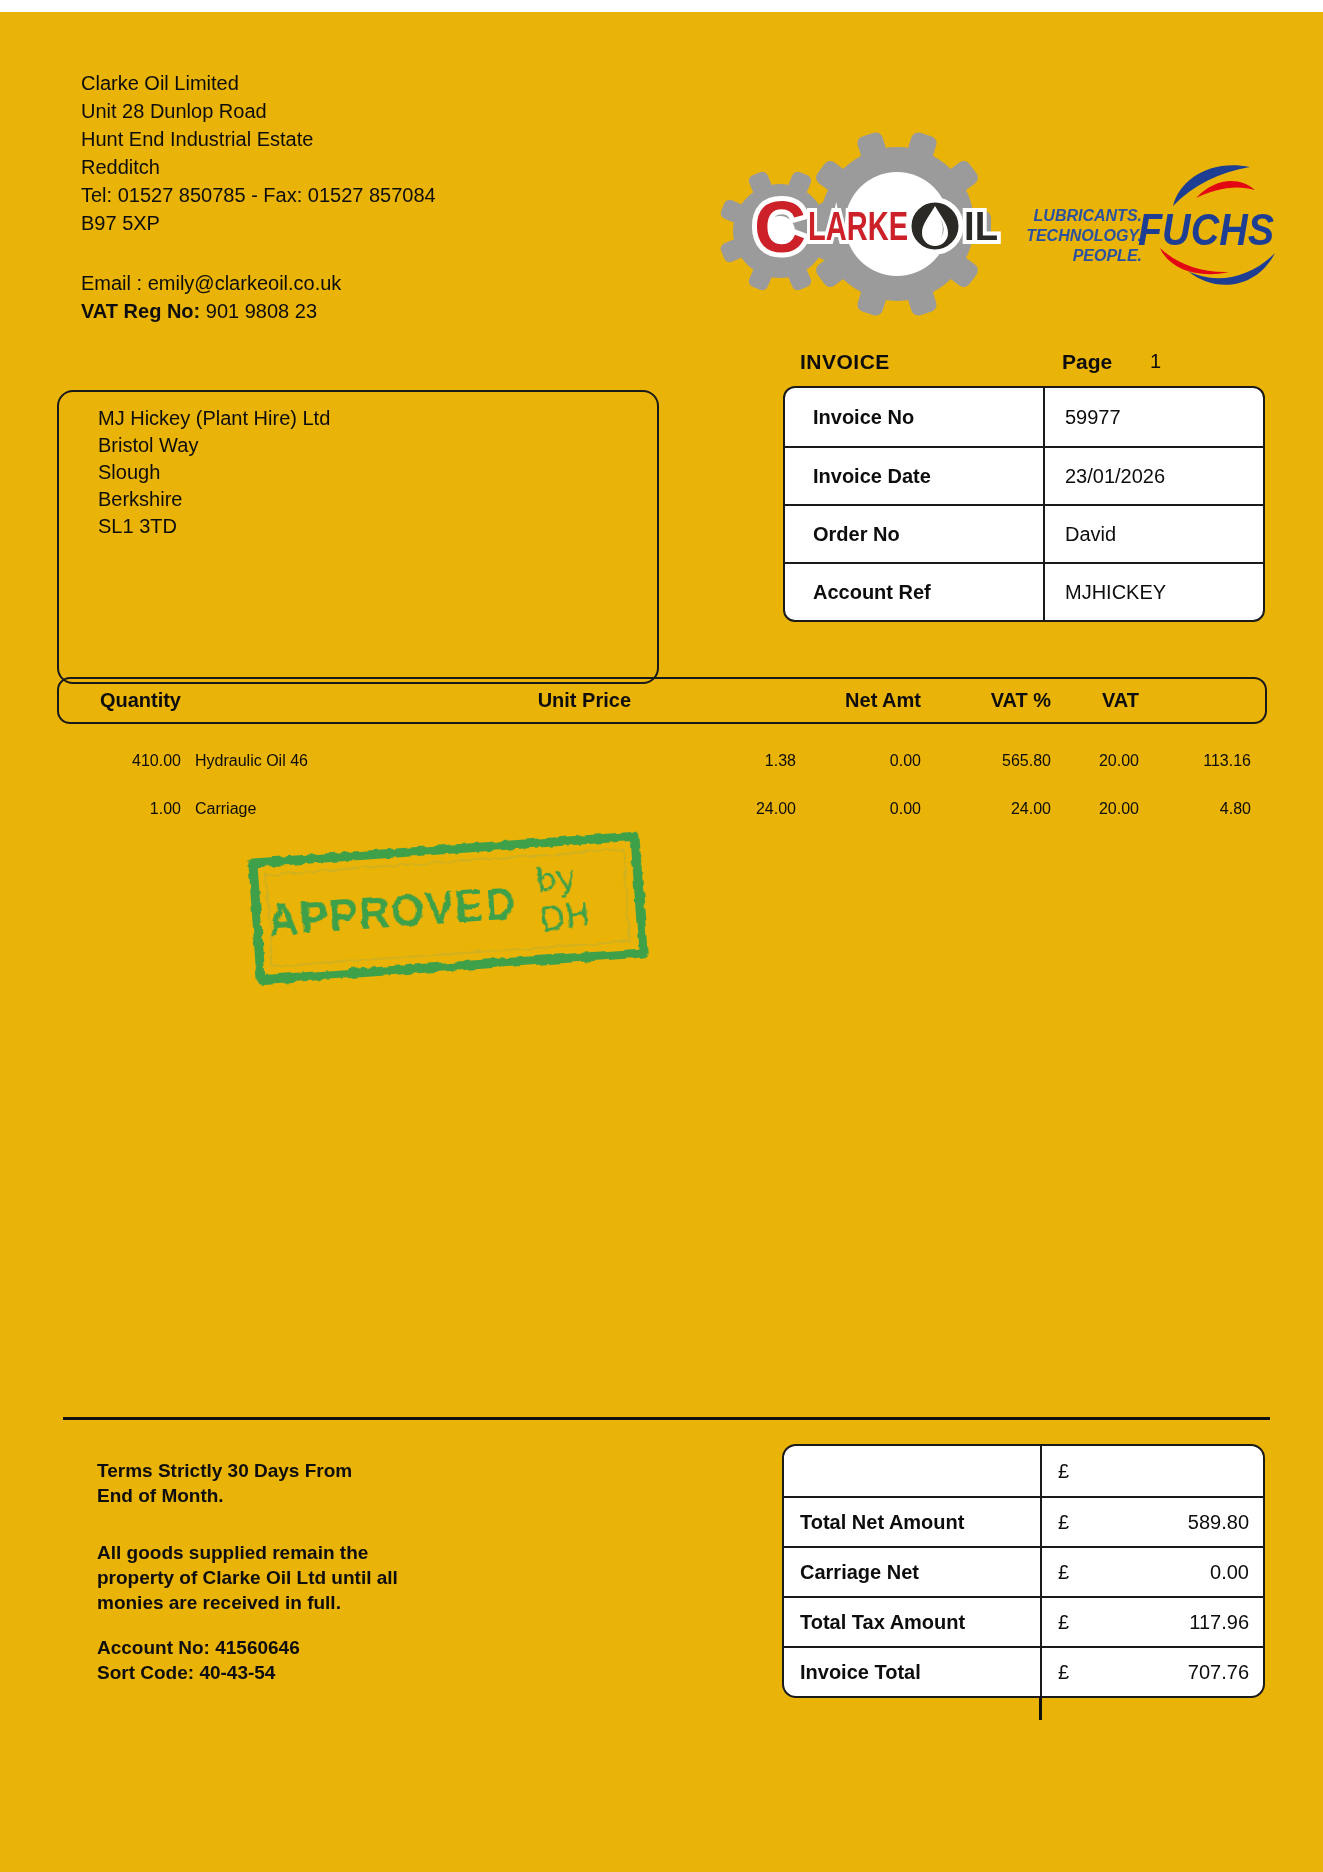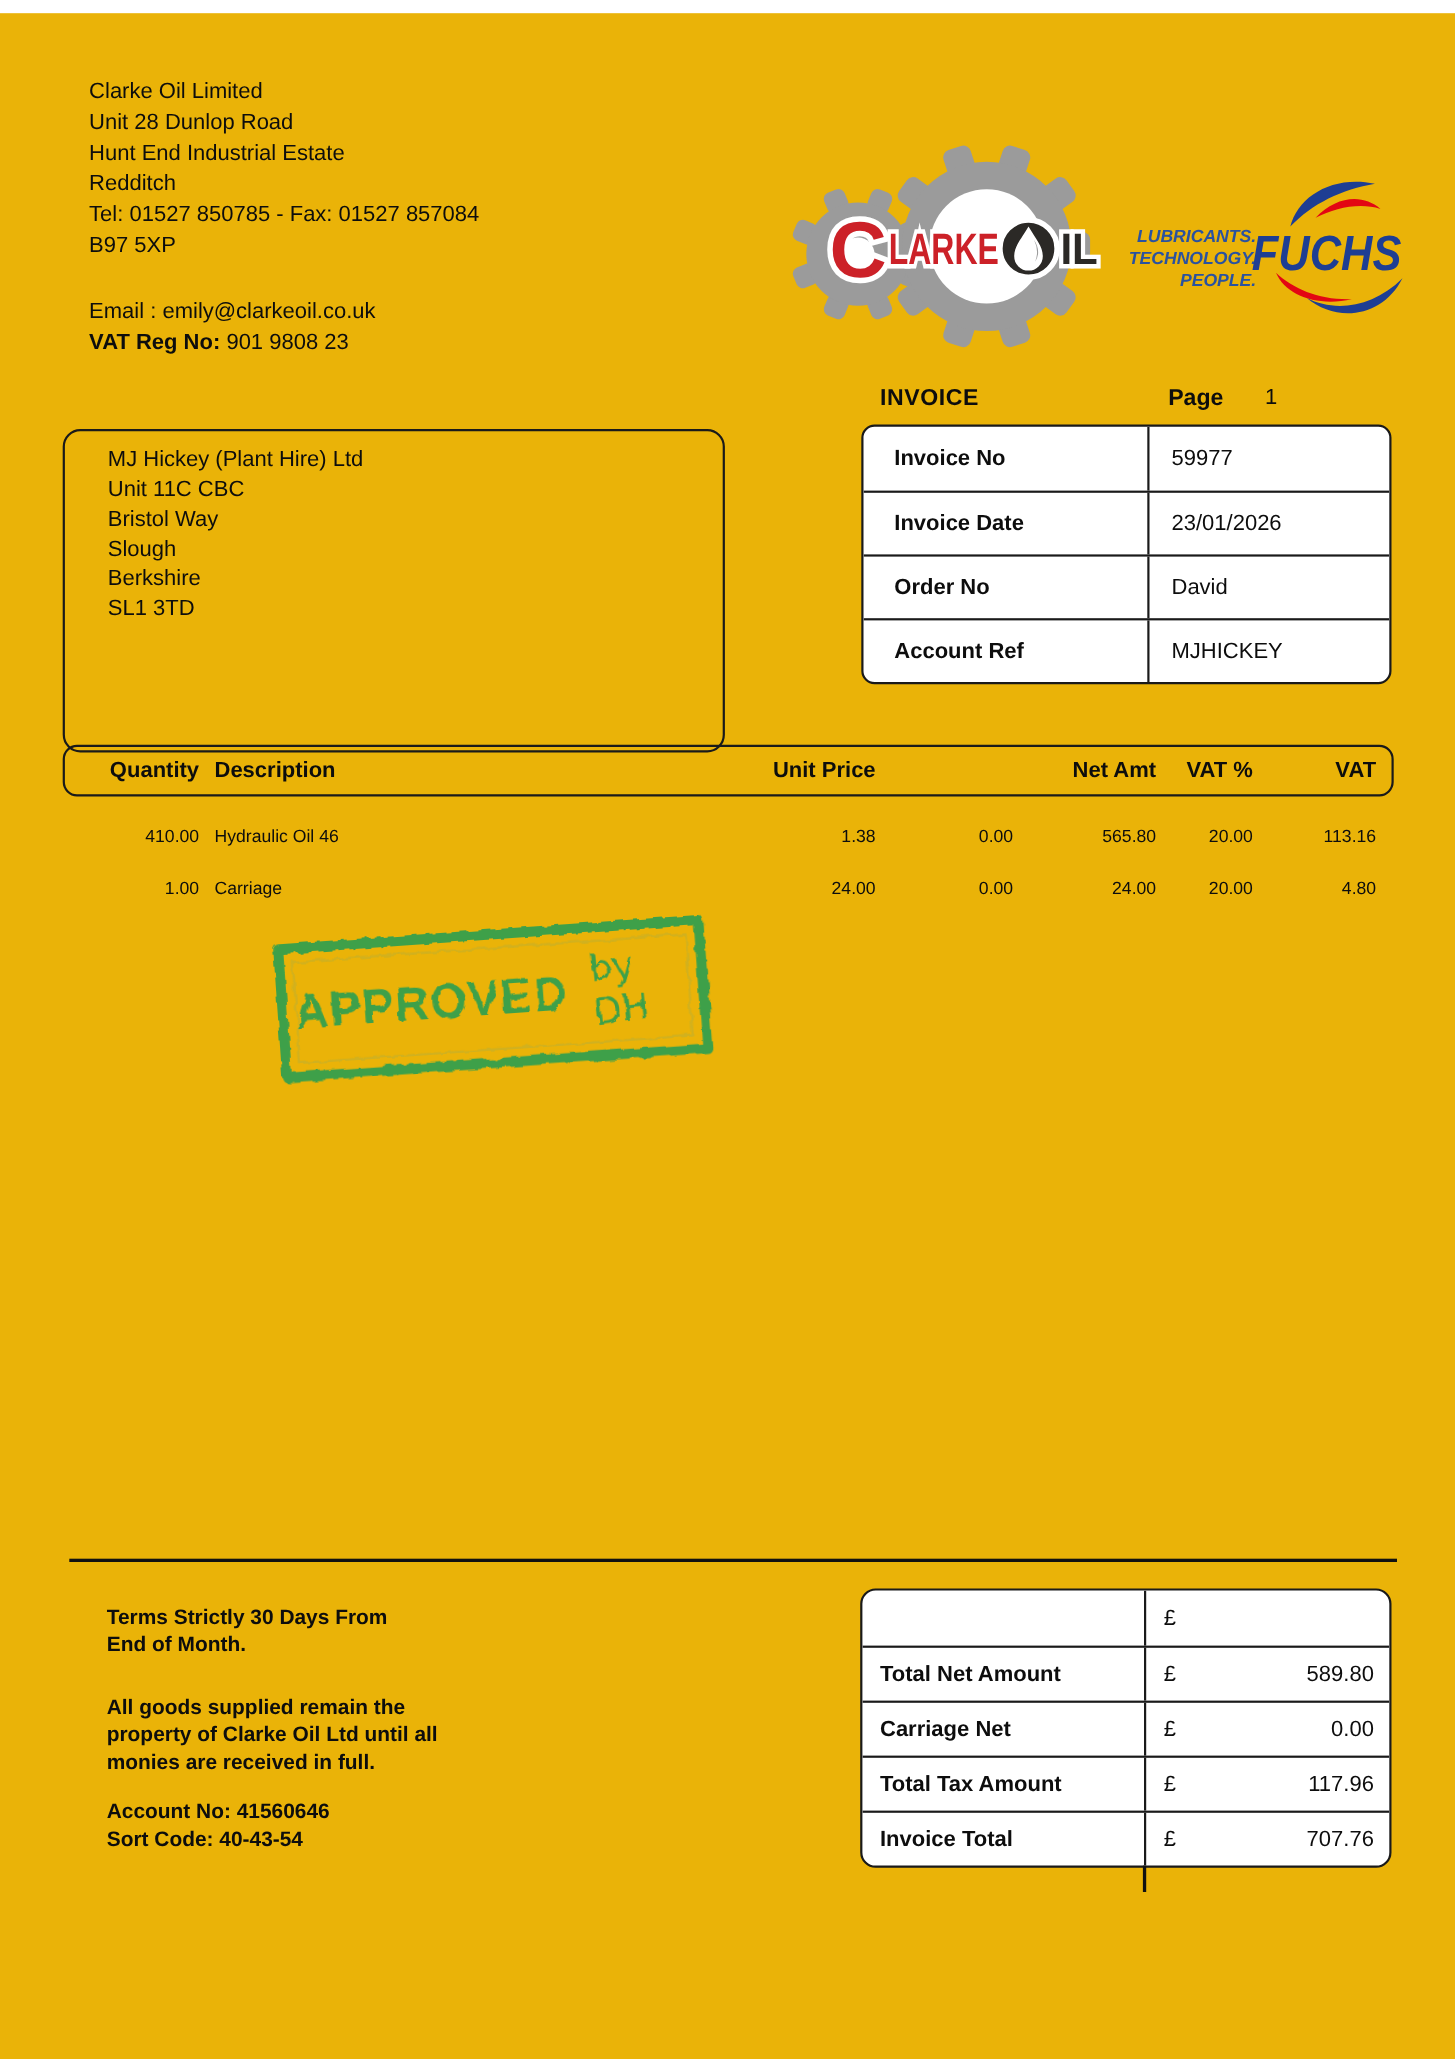--- a/index.html
+++ b/index.html
@@ -177,30 +177,28 @@
       <div class="info-value">David</div>
     </div>
     <div class="info-row">
       <div class="info-label">Account Ref</div>
       <div class="info-value">MJHICKEY</div>
     </div>
   </div>
 
   <div class="abs cust-box">
     <div>MJ Hickey (Plant Hire) Ltd</div>
-    <div>Unit 11C CBC</div>
     <div>Bristol Way</div>
     <div>Slough</div>
     <div>Berkshire</div>
     <div>SL1 3TD</div>
   </div>
 
   <div class="abs items-head items-grid">
     <div class="c-right">Quantity</div>
-    <div class="c-desc">Description</div>
     <div class="c-right">Unit Price</div>
     <div class="c-right"></div>
     <div class="c-right">Net Amt</div>
     <div class="c-right">VAT %</div>
     <div class="c-right">VAT</div>
   </div>
 
   <div class="abs item-row items-grid">
     <div class="c-right">410.00</div>
     <div class="c-desc">Hydraulic Oil 46</div>

